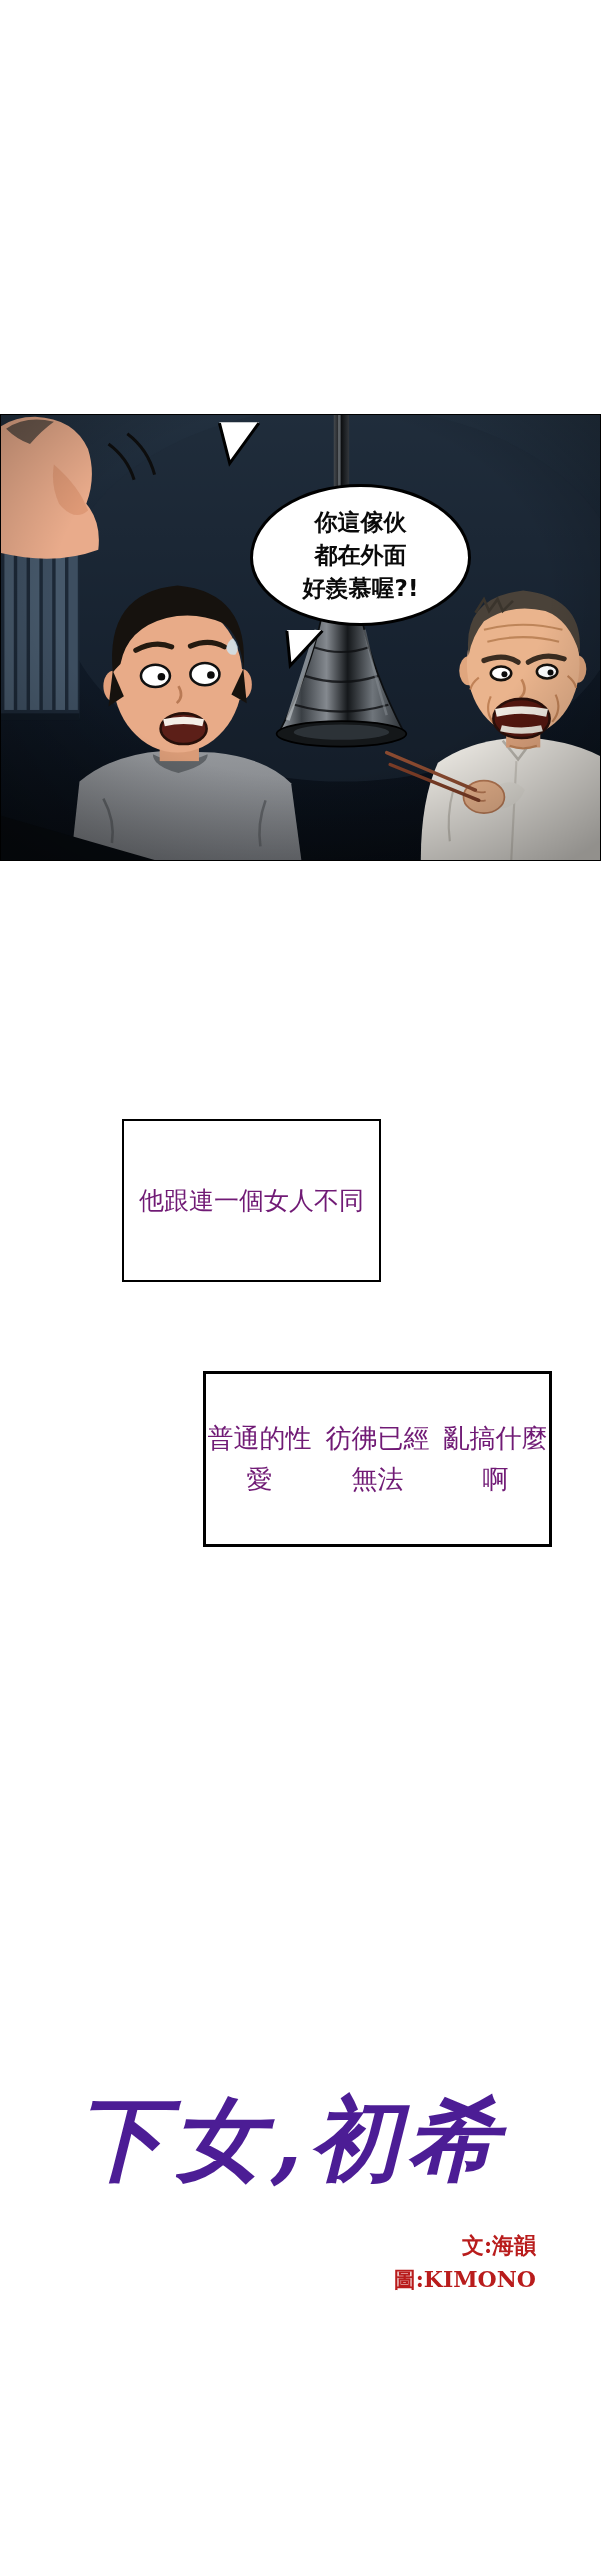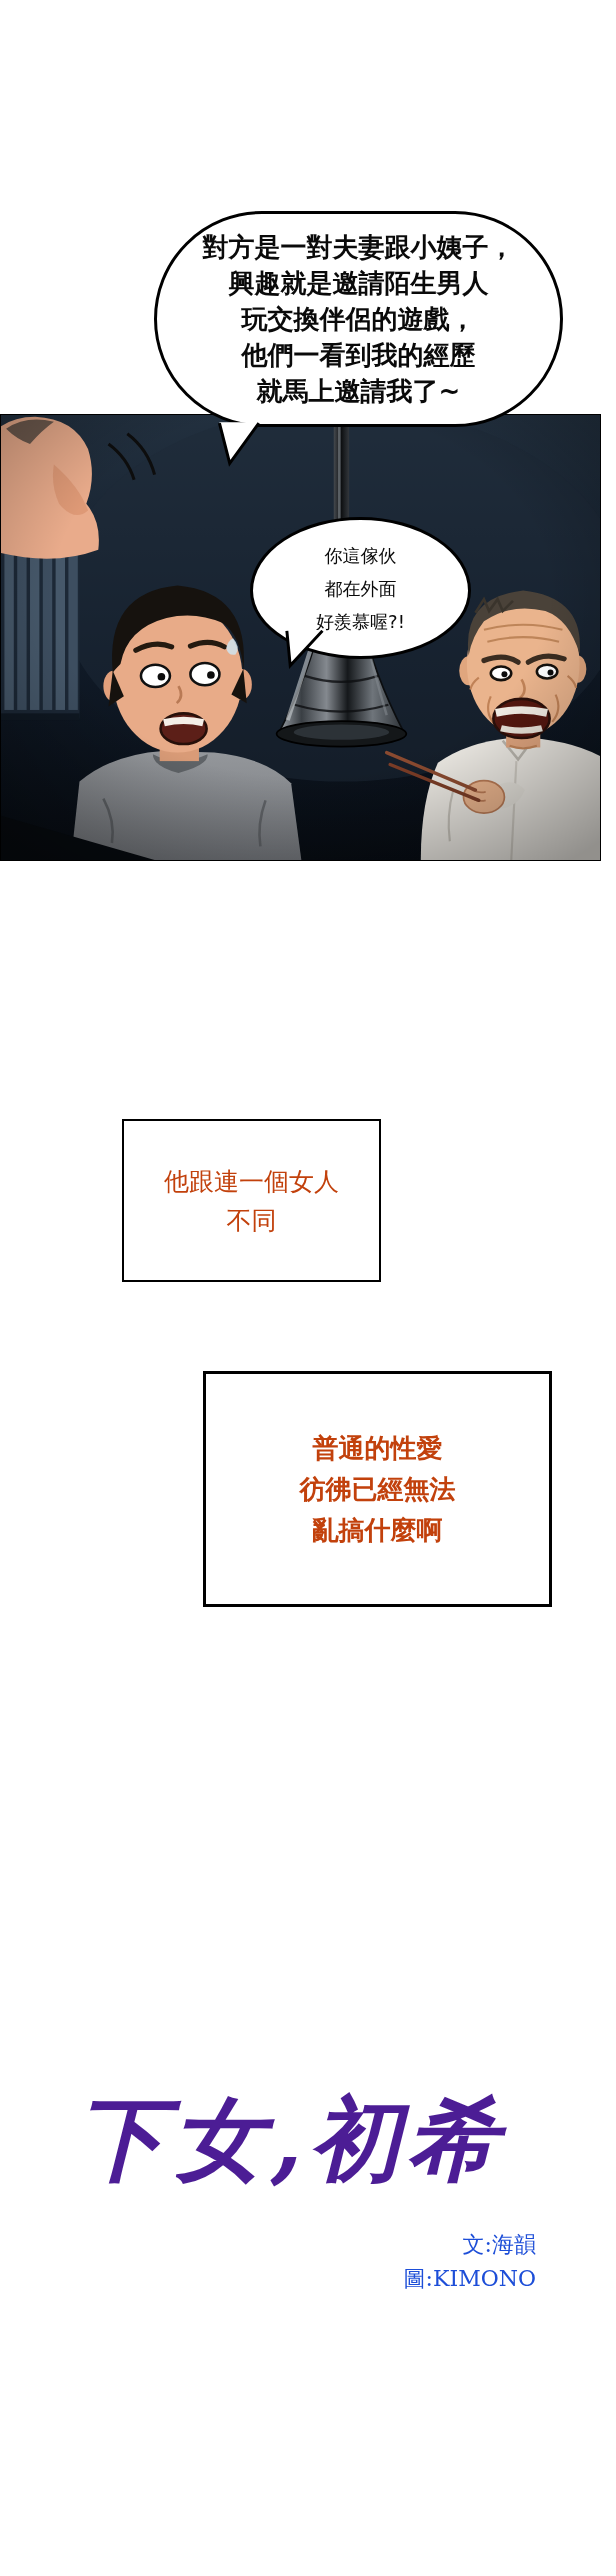--- a/index.html
+++ b/index.html
@@ -12,68 +12,61 @@
     position:absolute; background:#ffffff; border:3px solid #000;
     display:flex; flex-direction:column; align-items:center; justify-content:center;
     text-align:center; z-index:4;
   }
   .bubble .ln { display:block; }
   .narrator {
     left:154px; top:211px; width:409px; height:216px; border-radius:120px;
     font-size:26px; line-height:36px; font-weight:600;
   }
   .shout {
-    left:250px; top:517px; width:221px; height:142px;
+    left:250px; top:484px; width:221px; height:142px;
     border-radius:50% 50% 50% 50% / 52% 52% 48% 48%;
-    font-size:18px; line-height:33px; font-weight:400; z-index:6;
+    font-size:23px; line-height:33px; font-weight:700; z-index:6;
   }
   .reply {
     left:236px; top:853px; width:197px; height:103px; border-radius:51px;
     font-size:24px; line-height:34px; font-weight:600; z-index:6;
   }
   .tail { position:absolute; z-index:7; }
   .tail-narrator { left:216px; top:422px; }
   .tail-shout { left:283px; top:630px; }
   .panel {
     position:absolute; left:0; top:414px; width:601px; height:447px;
     background:#0e1722; border:1.7px solid #000; overflow:hidden; z-index:2;
   }
   .panel svg { display:block; width:100%; height:100%; }
   .nbox {
     position:absolute; background:#ffffff;
-    display:flex; flex-direction:column; align-items:center; justify-content:center;
-    text-align:center; color:#c2410c; z-index:3;
+    display:flex; flex-direction:row; align-items:center; justify-content:center;
+    text-align:center; color:#701a75; z-index:3;
   }
   .box1 { left:122px; top:1119px; width:259px; height:163px; border:2.1px solid #000;
           font-size:25px; line-height:39px; font-weight:500; }
-  .box2 { left:203px; top:1371px; width:349px; height:236px; border:3.4px solid #000;
-          font-size:26px; line-height:41px; font-weight:700; }
+  .box2 { left:203px; top:1371px; width:349px; height:176px; border:3.4px solid #000;
+          font-size:26px; line-height:41px; font-weight:400; }
   .series-title {
     position:absolute; left:75px; top:2079px; white-space:nowrap;
     font-family:"DejaVu Serif", serif; font-style:italic; font-weight:bold;
     font-size:91px; letter-spacing:6.9px; color:#4c1d95;
   }
   .credits {
     position:absolute; right:81px; top:2228px; text-align:right;
     font-family:"DejaVu Serif", serif; font-size:22px; line-height:34px;
-    font-weight:400; color:#1d4ed8;
+    font-weight:700; color:#b91c1c;
   }
 </style>
 </head>
 <body>
 
 <div class="page">
 
-  <div class="bubble narrator">
-    <span class="ln">對方是一對夫妻跟小姨子，</span>
-    <span class="ln">興趣就是邀請陌生男人</span>
-    <span class="ln">玩交換伴侶的遊戲，</span>
-    <span class="ln">他們一看到我的經歷</span>
-    <span class="ln">就馬上邀請我了~</span>
-  </div>
   <svg class="tail tail-narrator" width="48" height="45" viewBox="0 0 56 52">
     <polygon points="4,0 50,0 16,48" fill="#ffffff"></polygon>
     <path d="M4,1 L16,48 L50,1" fill="none" stroke="#000" stroke-width="3.5"></path>
   </svg>
 
   <div class="panel">
     <svg viewBox="0 0 702 522" preserveAspectRatio="none">
       <defs>
         <linearGradient id="bgGrad" x1="0" y1="0" x2="0" y2="1">
           <stop offset="0" stop-color="#22303f"></stop>

